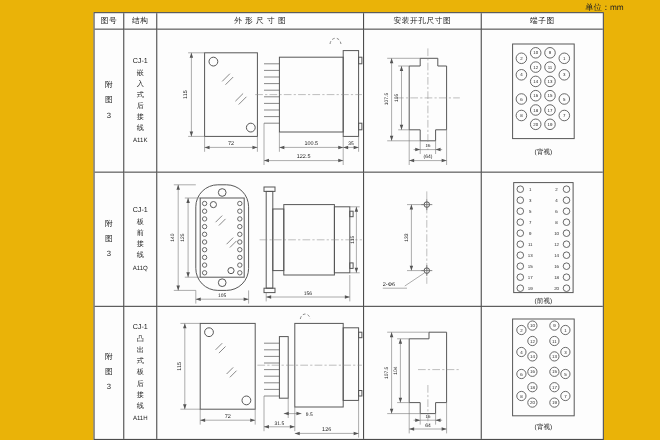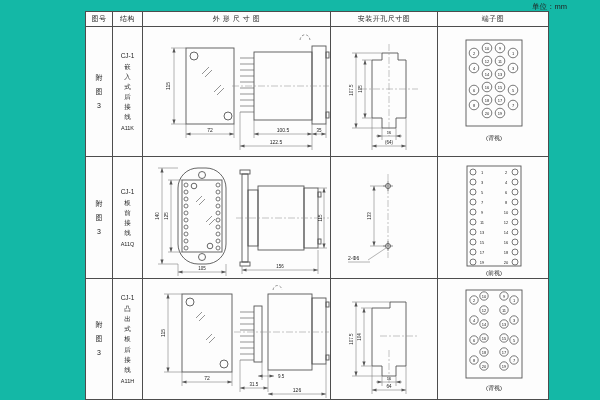--- a/index.html
+++ b/index.html
@@ -1,16 +1,16 @@
 <!DOCTYPE html>
 <html><head>
 <meta charset="utf-8">
 <style>
   html,body{margin:0;padding:0;background:#ffffff;}
-  .page{position:relative;width:600px;height:400px;background:#14b8a6;font-family:"Liberation Sans",sans-serif;overflow:hidden;}
+  .page{position:relative;width:600px;height:400px;background:#eab308;font-family:"Liberation Sans",sans-serif;overflow:hidden;}
   .unit{position:absolute;top:2px;right:33px;font-size:7.5px;color:#222;}
   .tbl{position:absolute;left:85px;top:11px;display:grid;grid-template-columns:27px 30px 188px 107px 110px;grid-template-rows:15px 130px 122px 120px;border:1px solid #4d4d4d;background:#fdfdfd;}
   .c{border-right:1px solid #4d4d4d;border-bottom:1px solid #4d4d4d;display:flex;align-items:center;justify-content:center;overflow:hidden;}
   .lc{border-right:none;}
   .lr{border-bottom:none;}
   .hd{font-size:7px;color:#222;white-space:nowrap;letter-spacing:0.5px;}
   .vtext{width:1em;font-size:7px;line-height:2.0;text-align:center;word-break:break-all;color:#222;}
   .struct{display:flex;flex-direction:column;align-items:center;gap:3px;color:#222;}
   .struct .model{font-size:6.5px;}
   .struct .desc{width:1em;font-size:6.5px;line-height:1.55;text-align:center;word-break:break-all;}

